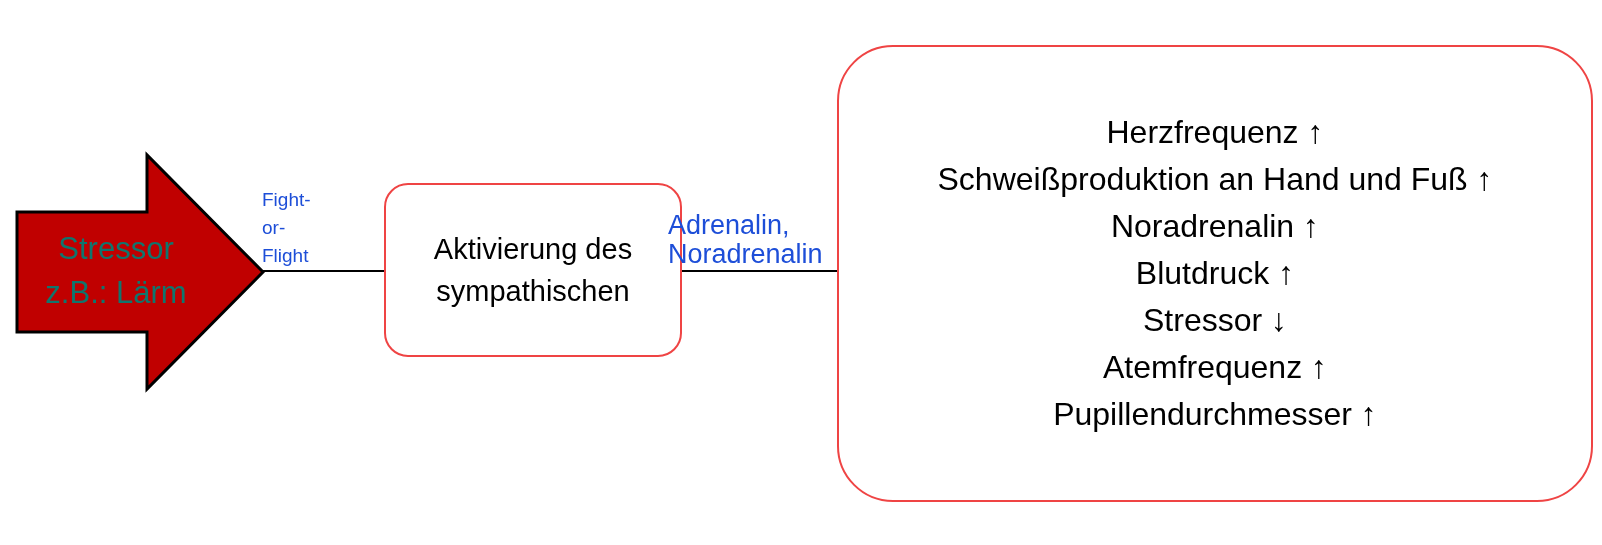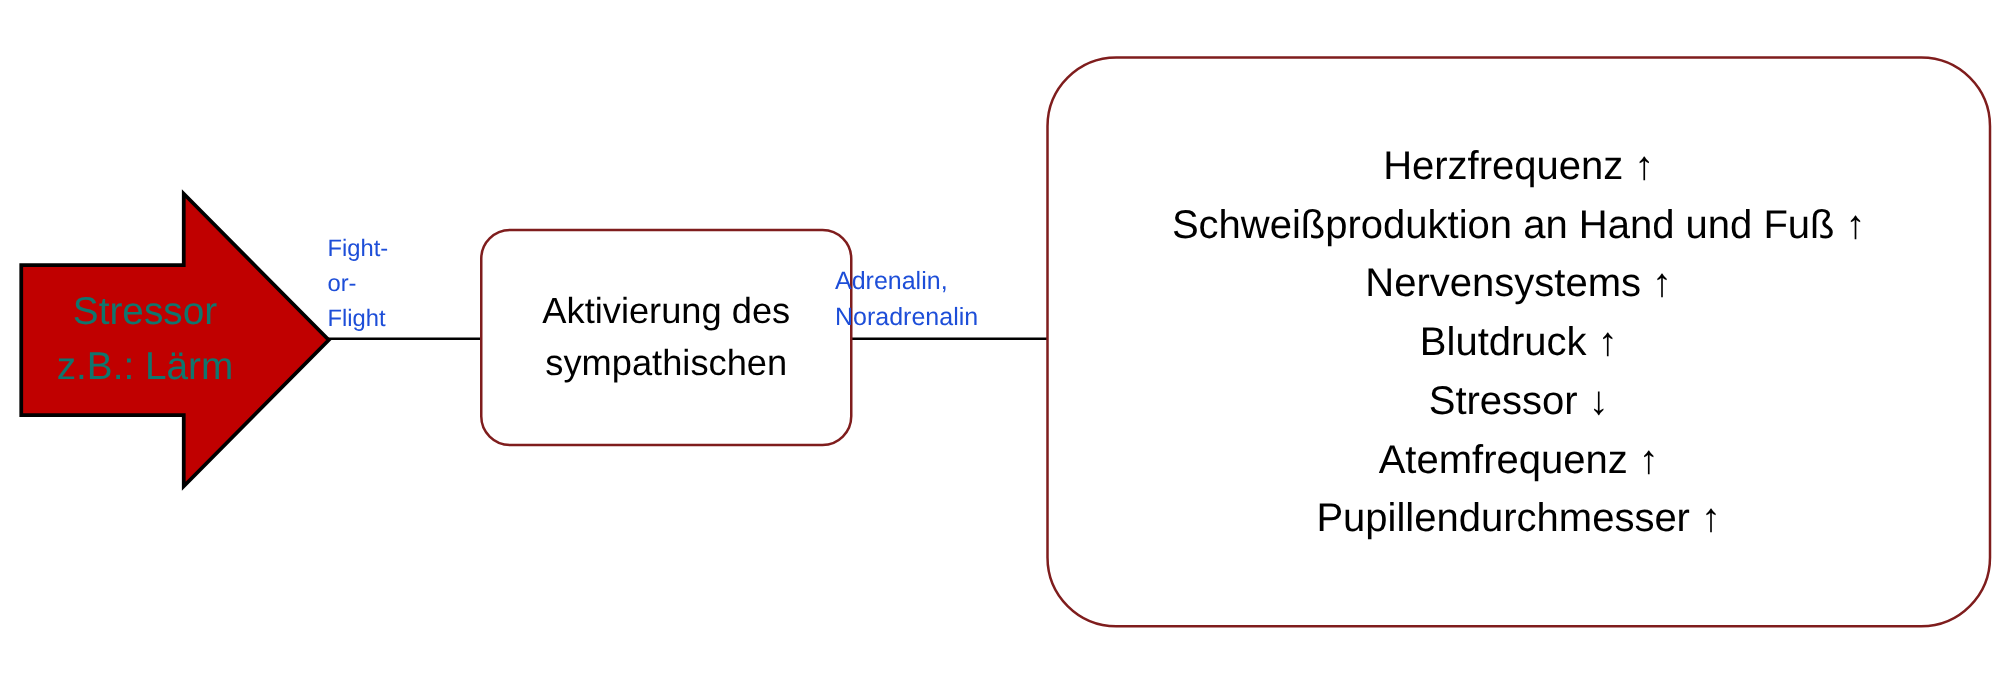--- a/index.html
+++ b/index.html
@@ -52,28 +52,28 @@
     left: 262px;
     top: 186px;
     width: 118px;
     font-size: 19px;
     line-height: 28px;
   }
   .label-adrenalin {
     left: 668px;
     top: 211px;
     width: 176px;
-    font-size: 20px;
+    font-size: 27px;
     line-height: 29px;
   }
   .box {
     position: absolute;
     box-sizing: border-box;
     background: #ffffff;
-    border: 2px solid #7f1d1d;
+    border: 2px solid #ef4444;
     display: flex;
     flex-direction: column;
     justify-content: center;
     align-items: center;
     text-align: center;
   }
   .activation-box {
     left: 384px;
     top: 183px;
     width: 298px;
@@ -122,20 +122,20 @@
   </div>
 
   <div class="connector-label label-adrenalin">
     <div class="line">Adrenalin,</div>
     <div class="line">Noradrenalin</div>
   </div>
 
   <div class="box effects-box">
     <div class="line">Herzfrequenz ↑</div>
     <div class="line">Schweißproduktion an Hand und Fuß ↑</div>
-    <div class="line">Nervensystems ↑</div>
+    <div class="line">Noradrenalin ↑</div>
     <div class="line">Blutdruck ↑</div>
     <div class="line">Stressor ↓</div>
     <div class="line">Atemfrequenz ↑</div>
     <div class="line">Pupillendurchmesser ↑</div>
   </div>
 
 </div>
 
 </body></html>

